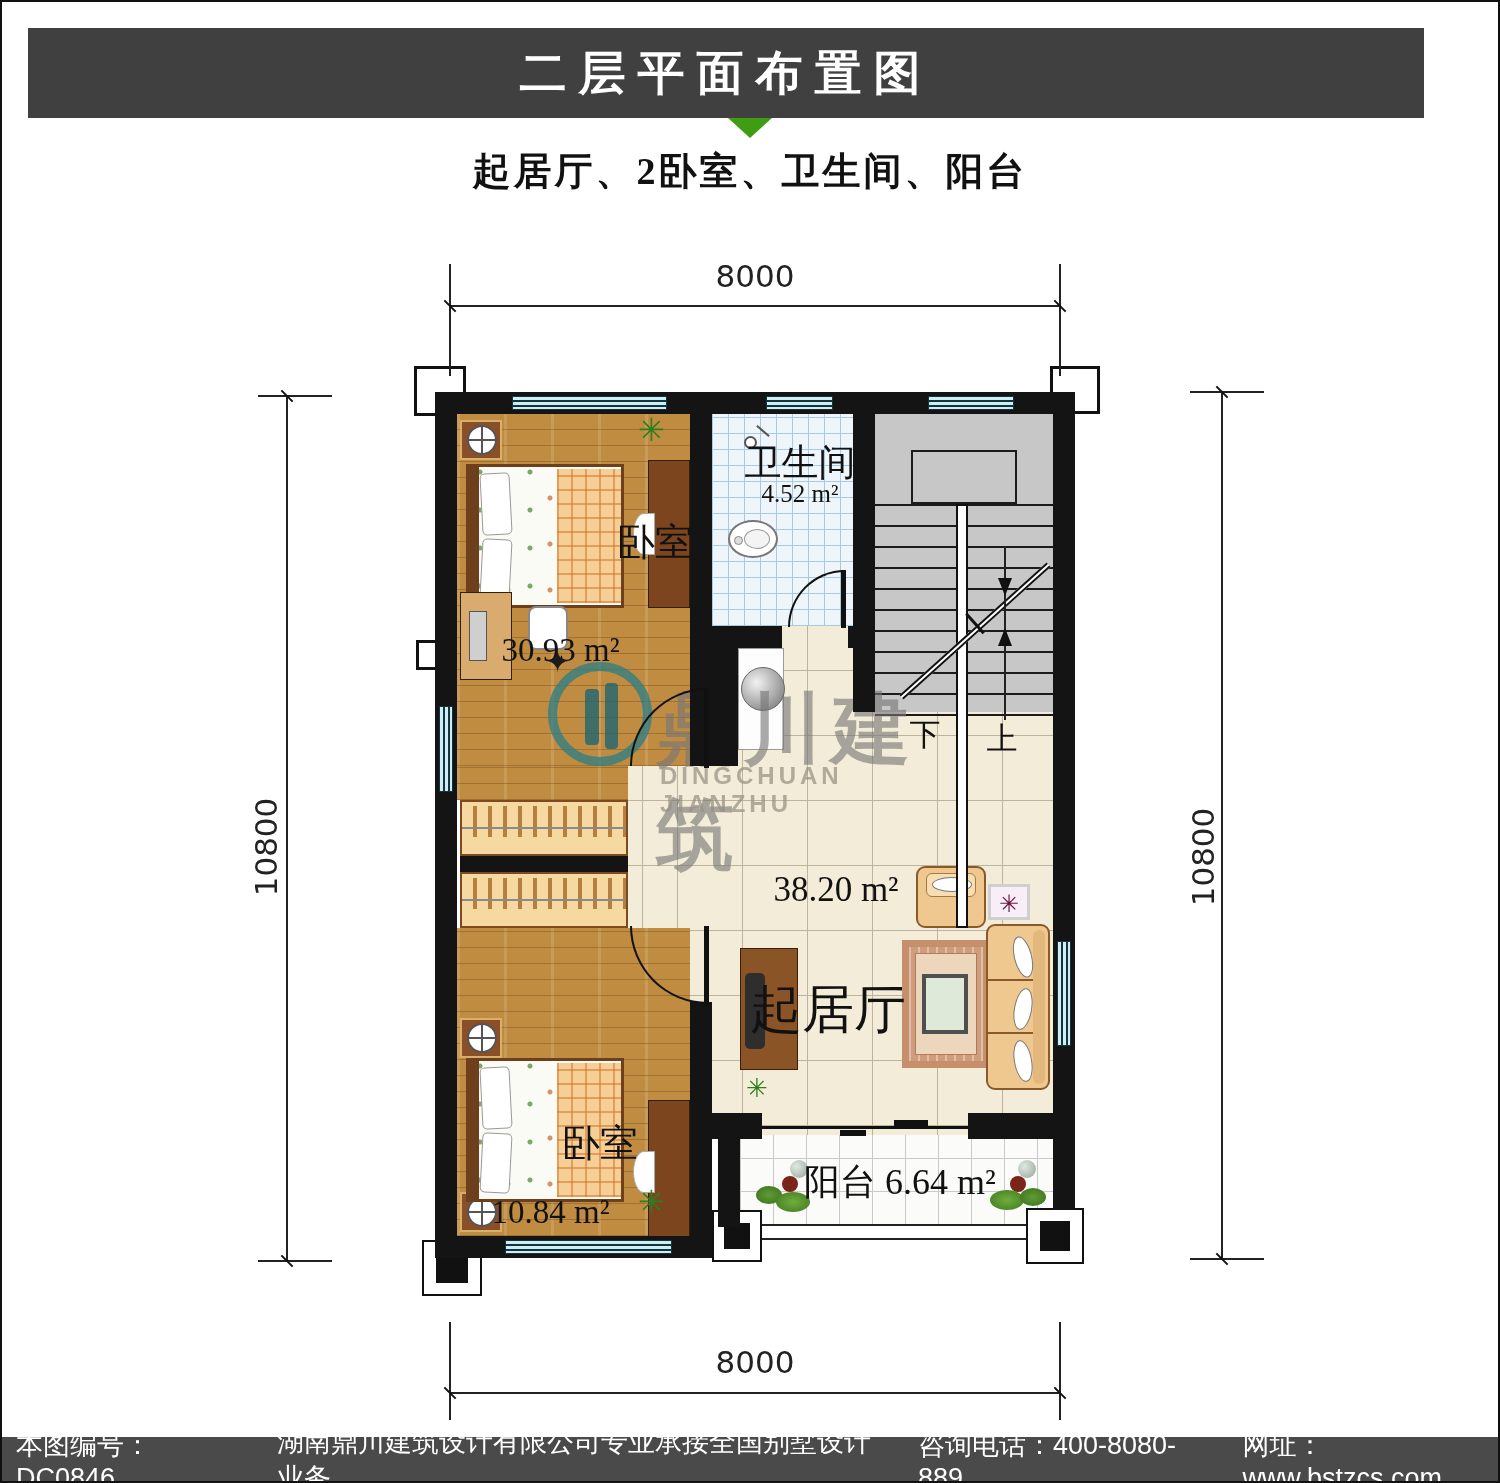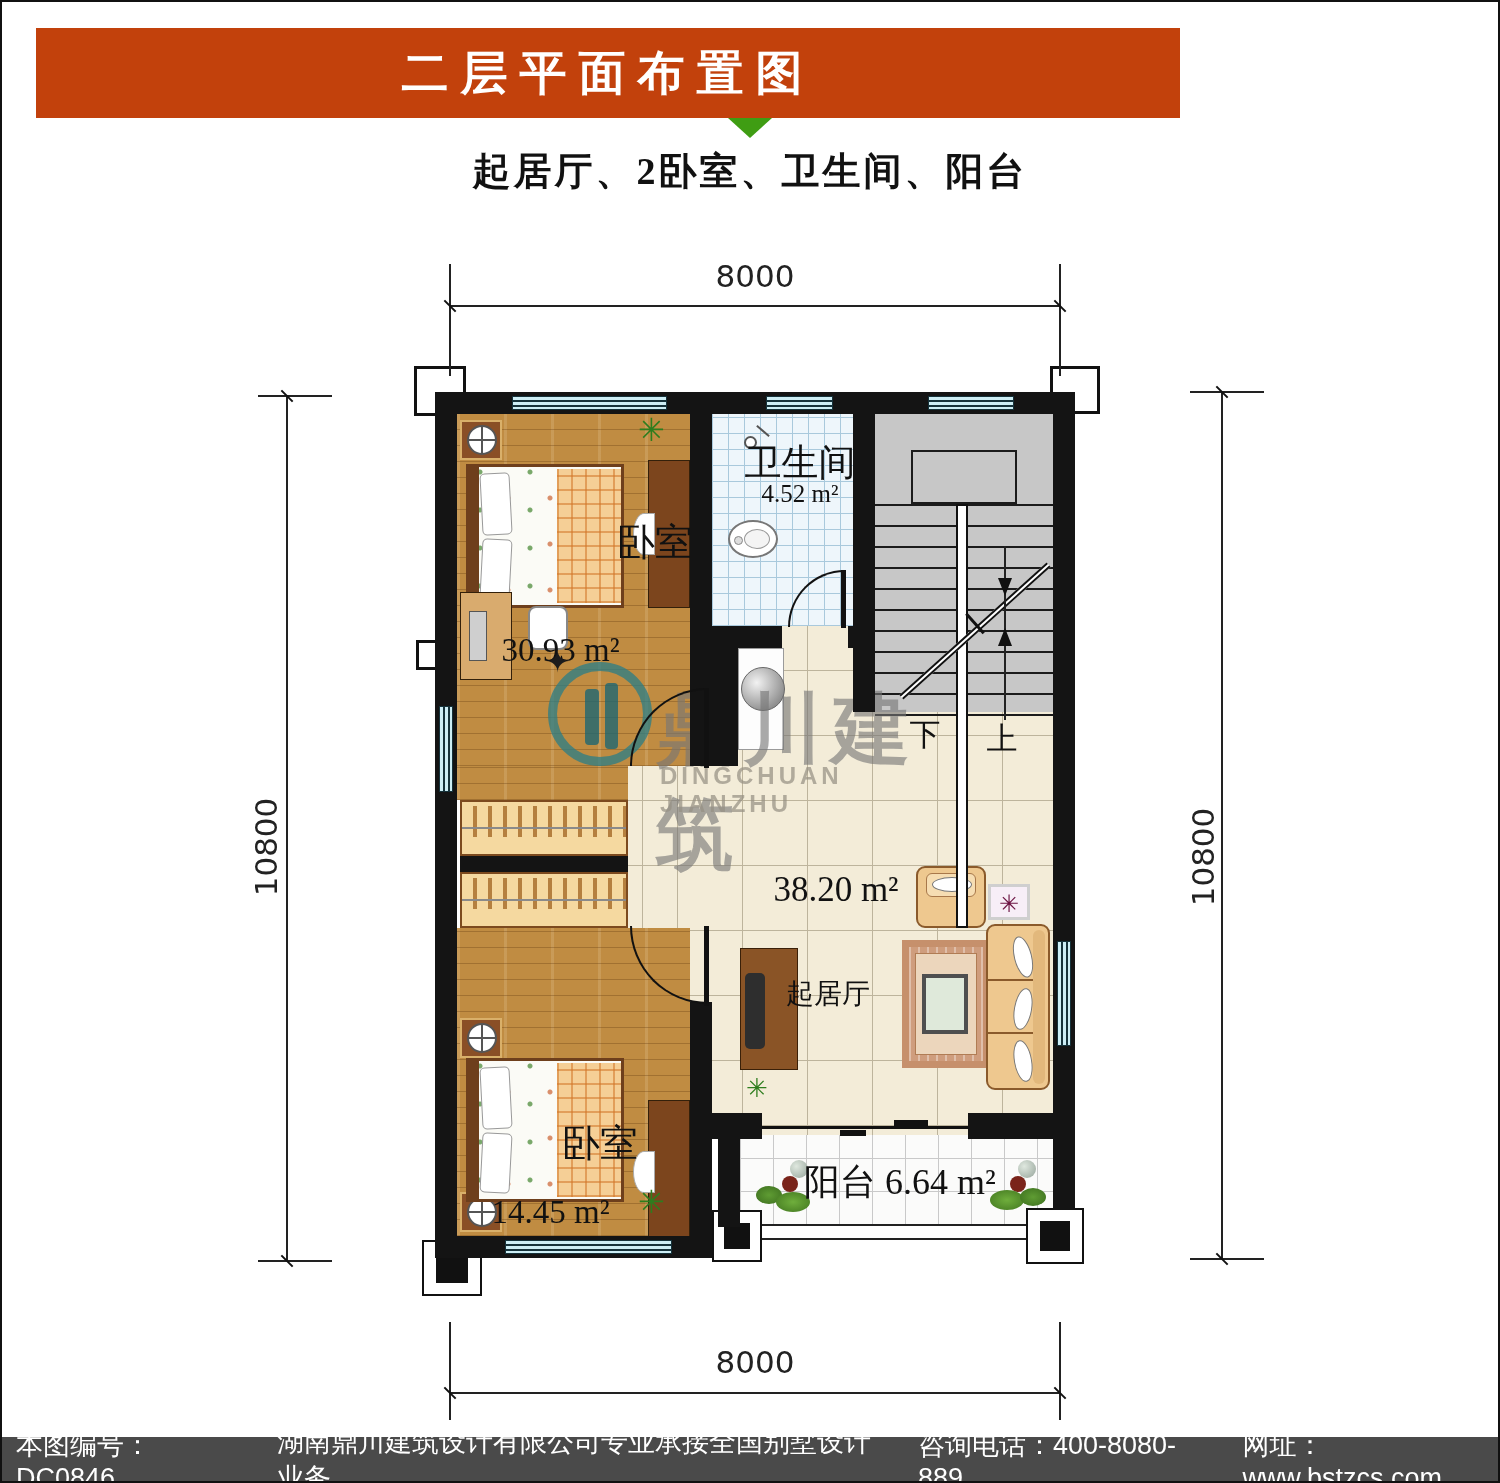--- a/index.html
+++ b/index.html
@@ -1,21 +1,21 @@
 <!DOCTYPE html>
 <html><head>
 <meta charset="utf-8">
 <style>
   html,body{margin:0;padding:0;}
   body{width:1500px;height:1483px;position:relative;background:#fff;overflow:hidden;
        font-family:"Liberation Sans",sans-serif;}
   .abs{position:absolute;display:block;box-sizing:border-box;}
   .page-border{left:0;top:0;width:1500px;height:1483px;border:2px solid #111;z-index:60;pointer-events:none;}
   
-  .banner{left:28px;top:28px;width:1144px;height:90px;background:#c2410c;z-index:5;margin-left:8px;}
+  .banner{left:28px;top:28px;width:1396px;height:90px;background:#404040;z-index:5;}
   .banner-title{width:100%;text-align:center;line-height:90px;color:#fff;font-size:47px;font-weight:bold;letter-spacing:12px;}
   .banner-tri{left:728px;top:118px;width:0;height:0;border-left:22px solid transparent;border-right:22px solid transparent;border-top:20px solid #3f9d13;z-index:5;}
   .subtitle{left:0;top:146px;width:1500px;text-align:center;font-family:"Liberation Serif",serif;font-size:38px;font-weight:bold;color:#111;letter-spacing:3px;z-index:5;}
   
   .dimline{background:#222;z-index:4;}
   .dimtext{font-family:"DejaVu Sans",sans-serif;font-size:31px;color:#222;text-align:center;z-index:4;}
   .tick{width:16px;height:2px;background:#111;transform:rotate(45deg);z-index:4;}
   .rot{transform:rotate(-90deg);}
   
   .tile{background:#f3ecd8;
@@ -201,21 +201,21 @@
   <i class="mattress" style="left:10px;top:2px;width:142px;height:134px;"></i>
   <i class="plaid" style="position:absolute;left:88px;top:2px;width:64px;height:134px;"></i>
   <i class="pillow" style="left:12px;top:6px;width:28px;height:60px;transform:rotate(-3deg);"></i>
   <i class="pillow" style="left:12px;top:72px;width:28px;height:58px;transform:rotate(3deg);"></i>
 </div>
 <i class="abs dresser" style="left:648px;top:1100px;width:42px;height:145px;">
   <i class="fan" style="left:-16px;top:50px;width:20px;height:40px;"></i>
 </i>
 <div class="abs plant" style="left:638px;top:1186px;">✳</div>
 <div class="abs roomlabel" style="left:540px;top:1118px;width:120px;font-size:38px;">卧室</div>
-<div class="abs roomlabel" style="left:468px;top:1194px;width:165px;font-size:33px;">14.45 m²</div>
+<div class="abs roomlabel" style="left:468px;top:1194px;width:165px;font-size:33px;">10.84 m²</div>
 
 <i class="abs toilet" style="left:728px;top:520px;width:50px;height:38px;">
     <i></i>
     <b></b>
   </i>
 <i class="abs" style="left:744px;top:436px;width:13px;height:13px;border:2px solid #555;border-radius:50%;background:#fff;z-index:10;"></i>
 <i class="abs" style="left:755px;top:430px;width:16px;height:2px;background:#555;transform:rotate(40deg);z-index:10;"></i>
 <div class="abs roomlabel" style="left:720px;top:438px;width:160px;font-size:37px;">卫生间</div>
 <div class="abs roomlabel" style="left:720px;top:480px;width:160px;font-size:25px;">4.52 m²</div>
 
@@ -234,21 +234,21 @@
   <i class="inner"></i>
 </div>
 <i class="abs ctable" style="left:922px;top:974px;width:46px;height:60px;"></i>
 <div class="abs sofa" style="left:986px;top:924px;width:64px;height:166px;">
   <i class="backrest"></i>
   <i class="pil" style="left:26px;top:10px;transform:rotate(-14deg);"></i>
   <i class="pil" style="left:26px;top:62px;transform:rotate(10deg);"></i>
   <i class="pil" style="left:26px;top:114px;transform:rotate(-10deg);"></i>
 </div>
 <div class="abs roomlabel" style="left:756px;top:870px;width:160px;font-size:35px;">38.20 m²</div>
-<div class="abs roomlabel" style="left:744px;top:975px;width:168px;font-size:28px;">起居厅</div>
+<div class="abs roomlabel" style="left:744px;top:975px;width:168px;font-size:52px;">起居厅</div>
 
 <div class="abs roomlabel" style="left:770px;top:1158px;width:260px;font-size:36px;z-index:15;">
   <span>阳台</span>
   <span>6.64 m²</span>
 </div>
 <div class="abs bplant" style="left:756px;top:1160px;width:80px;height:60px;z-index:12;">
   <span style="left:34px;top:0;width:18px;height:18px;background:radial-gradient(circle at 35% 35%,#dfe8df,#96a49a);"></span>
   <span style="left:26px;top:16px;width:16px;height:16px;background:#7a241a;"></span>
   <span style="left:0;top:26px;width:26px;height:18px;background:radial-gradient(#5f9c33,#3c6e1e);border-radius:50%;"></span>
   <span style="left:20px;top:32px;width:34px;height:20px;background:radial-gradient(#6fae3c,#41761f);border-radius:50%;"></span>

